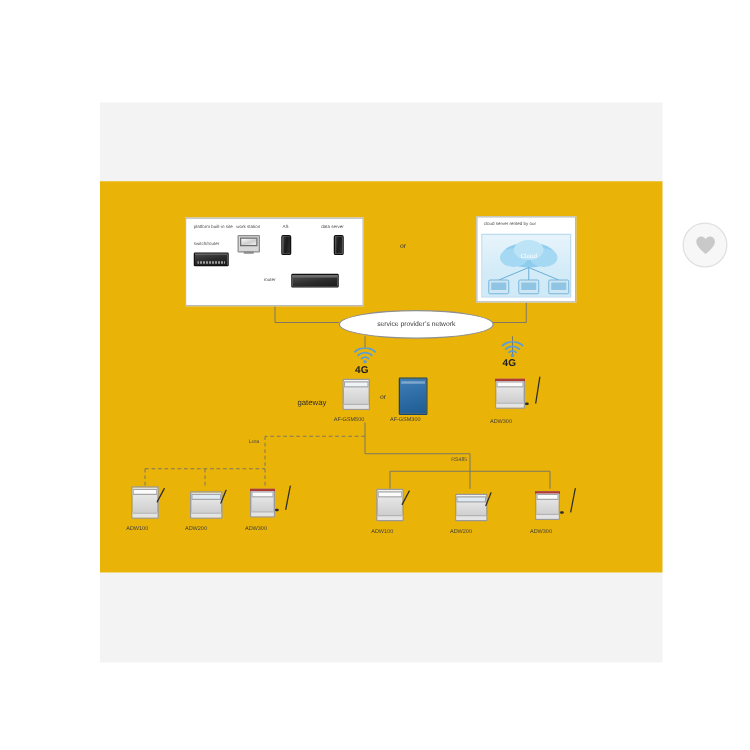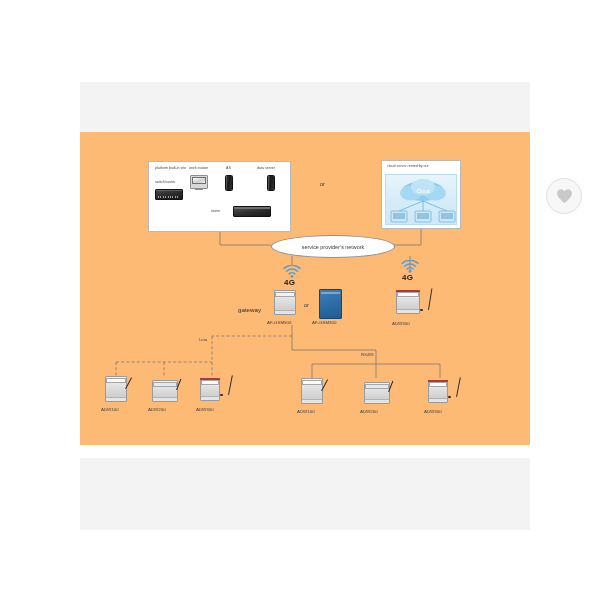--- a/index.html
+++ b/index.html
@@ -21,22 +21,22 @@
   .fav-btn{
     position:absolute;left:466px;top:96px;width:36px;height:36px;
     border-radius:50%;background:#f7f7f7;border:1px solid #e0e0e0;
     display:flex;align-items:center;justify-content:center;
     cursor:pointer;box-sizing:border-box;
   }
   .fav-btn svg{display:block;}
 
   
   .canvas{
-    position:absolute;left:80px;top:132px;width:450px;height:313px;
-    background:#fdba74;
+    position:absolute;left:80px;top:145px;width:450px;height:313px;
+    background:#eab308;
   }
   .diagram{position:absolute;left:0;top:0;width:450px;height:313px;}
 
   
   .panel{position:absolute;border:1px solid #b9b9b9;background:#ffffff;box-sizing:border-box;}
   .panel-left{left:68px;top:29px;width:143px;height:71px;}
   .panel-right{left:301px;top:28px;width:80px;height:69px;}
 
   .cloudbox{
     position:absolute;left:3px;top:13px;right:3px;bottom:3px;

